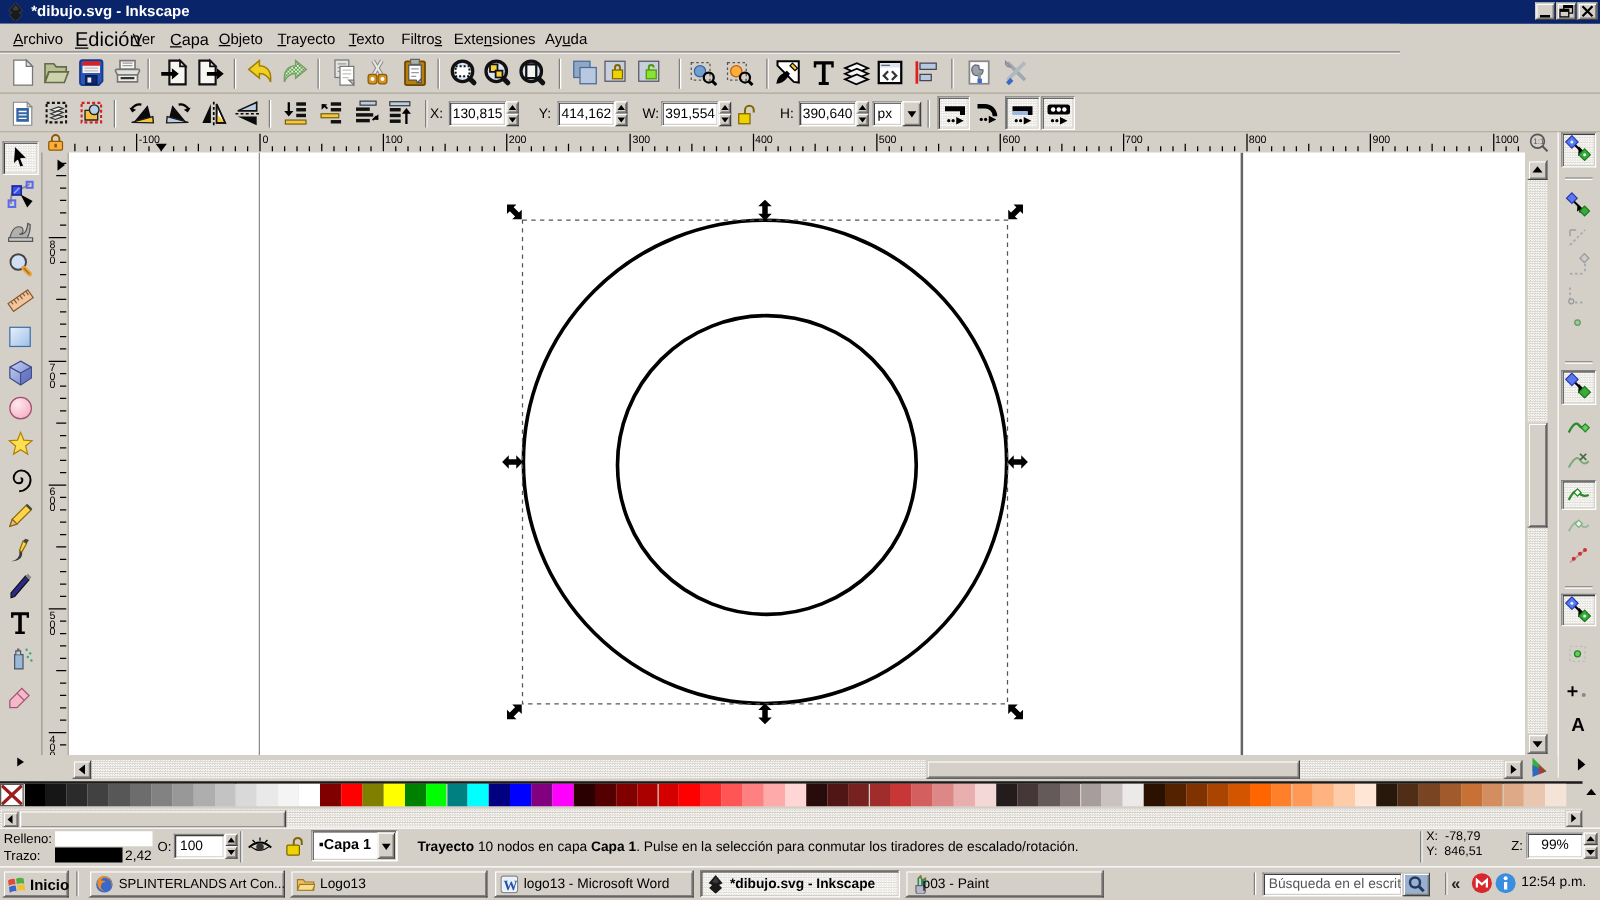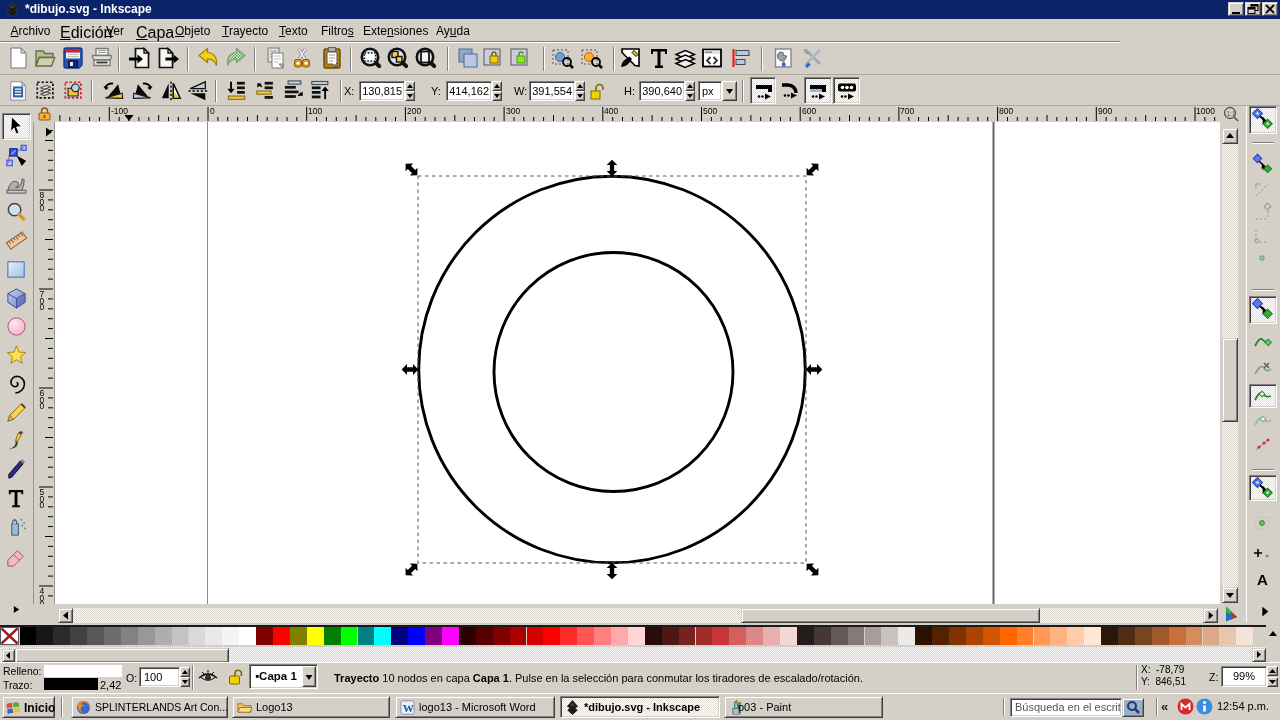--- a/index.html
+++ b/index.html
@@ -35,21 +35,21 @@
 <div class="abs raised2" style="left:1262px;top:2px;width:16px;height:14px;background:#d4d0c8">
       <svg width="14" height="12" viewBox="0 0 14 12">
         <path d="M3 2 L11 10 M11 2 L3 10" stroke="#000" stroke-width="1.8"></path>
       </svg>
     </div>
 </div>
 <div class="abs" style="left:0;top:19px;width:1120px;height:23px;background:#d4d0c8;border-bottom:1px solid #808080;box-shadow:0 1px 0 #fff">
 <div class="abs" style="left:10.5px;top:5px;font-size:12px"><span style="text-decoration:underline">A</span>rchivo</div>
 <div class="abs" style="left:60px;top:5px;font-size:16px"><span style="text-decoration:underline">E</span>dición</div>
 <div class="abs" style="left:106px;top:5px;font-size:12px"><span style="text-decoration:underline">V</span>er</div>
-<div class="abs" style="left:136px;top:5px;font-size:16px"><span style="text-decoration:underline">C</span>apa</div>
+<div class="abs" style="left:136px;top:5px;font-size:13px"><span style="text-decoration:underline">C</span>apa</div>
 <div class="abs" style="left:175px;top:5px;font-size:12px"><span style="text-decoration:underline">O</span>bjeto</div>
 <div class="abs" style="left:222px;top:5px;font-size:12px"><span style="text-decoration:underline">T</span>rayecto</div>
 <div class="abs" style="left:279px;top:5px;font-size:12px"><span style="text-decoration:underline">T</span>exto</div>
 <div class="abs" style="left:321px;top:5px;font-size:12px">Filtro<span style="text-decoration:underline">s</span></div>
 <div class="abs" style="left:363px;top:5px;font-size:12px">Exte<span style="text-decoration:underline">n</span>siones</div>
 <div class="abs" style="left:436px;top:5px;font-size:12px">Ay<span style="text-decoration:underline">u</span>da</div>
 </div>
 <div class="abs" style="left:0;top:43px;width:1280px;height:32px;background:#d4d0c8;border-bottom:1px solid #aca899">
 <svg class="abs" style="left:6px;top:3px" width="24" height="24" viewBox="0 0 24 24">
       <path d="M5 2 h10 l5 5 v15 h-15 z" fill="#fff" stroke="#777"></path>

